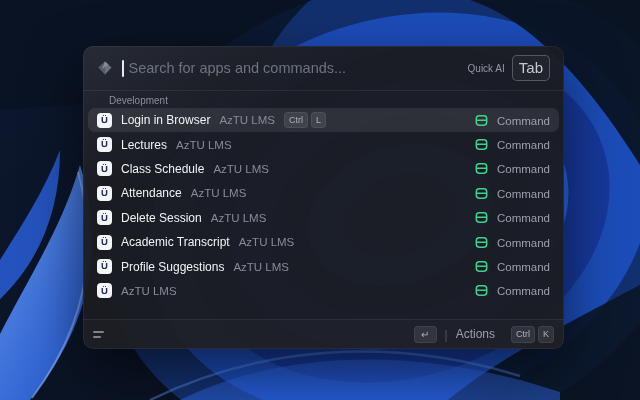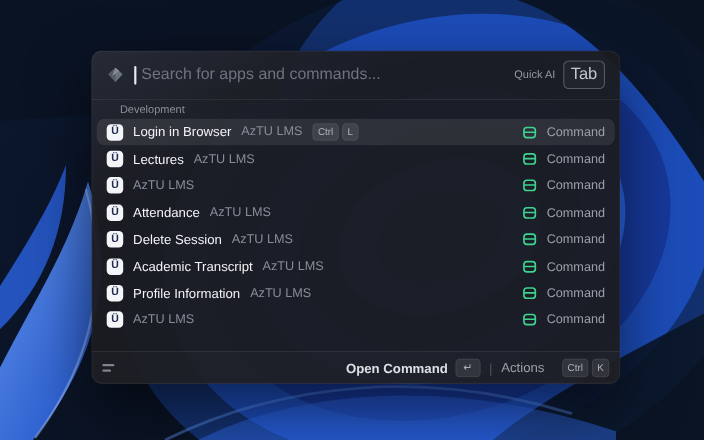--- a/index.html
+++ b/index.html
@@ -159,20 +159,21 @@
           <line x1="1.4" y1="6.7" x2="12.6" y2="6.7" stroke="#3ed48e" stroke-width="1.6"></line>
         </svg>
       </span>
       <span class="row-accessory">Command</span>
     </span>
   </div>
         <div class="row">
     <span class="app-icon">
       <span>Ü</span>
     </span>
+    <span class="row-title">Class Schedule</span>
     <span class="row-sub">AzTU LMS</span>
 
     <span class="row-right">
       <span style="display:flex;">
         <svg width="13" height="13" viewBox="0 0 14 14">
           <rect x="1.4" y="2" width="11.2" height="10" rx="3" fill="none" stroke="#3ed48e" stroke-width="1.6"></rect>
           <line x1="1.4" y1="6.7" x2="12.6" y2="6.7" stroke="#3ed48e" stroke-width="1.6"></line>
         </svg>
       </span>
       <span class="row-accessory">Command</span>
@@ -226,21 +227,21 @@
           <line x1="1.4" y1="6.7" x2="12.6" y2="6.7" stroke="#3ed48e" stroke-width="1.6"></line>
         </svg>
       </span>
       <span class="row-accessory">Command</span>
     </span>
   </div>
         <div class="row">
     <span class="app-icon">
       <span>Ü</span>
     </span>
-    <span class="row-title">Profile Information</span>
+    <span class="row-title">Profile Suggestions</span>
     <span class="row-sub">AzTU LMS</span>
 
     <span class="row-right">
       <span style="display:flex;">
         <svg width="13" height="13" viewBox="0 0 14 14">
           <rect x="1.4" y="2" width="11.2" height="10" rx="3" fill="none" stroke="#3ed48e" stroke-width="1.6"></rect>
           <line x1="1.4" y1="6.7" x2="12.6" y2="6.7" stroke="#3ed48e" stroke-width="1.6"></line>
         </svg>
       </span>
       <span class="row-accessory">Command</span>
@@ -265,21 +266,20 @@
       </div>
 
 
     <div class="footer">
       <span class="bars">
         <span class="b1"></span>
           <span class="b2"></span>
       </span>
       <span class="footer-right">
         <span class="footer-open">
-          <span class="footer-open-label">Open Command</span>
           <span class="kbd enter">↵</span>
         </span>
         <span class="footer-sep">|</span>
         <span class="footer-actions">
           <span class="footer-actions-label">Actions</span>
           <span class="keys">
             <span class="kbd">Ctrl</span>
             <span class="kbd">K</span>
           </span>
         </span>

